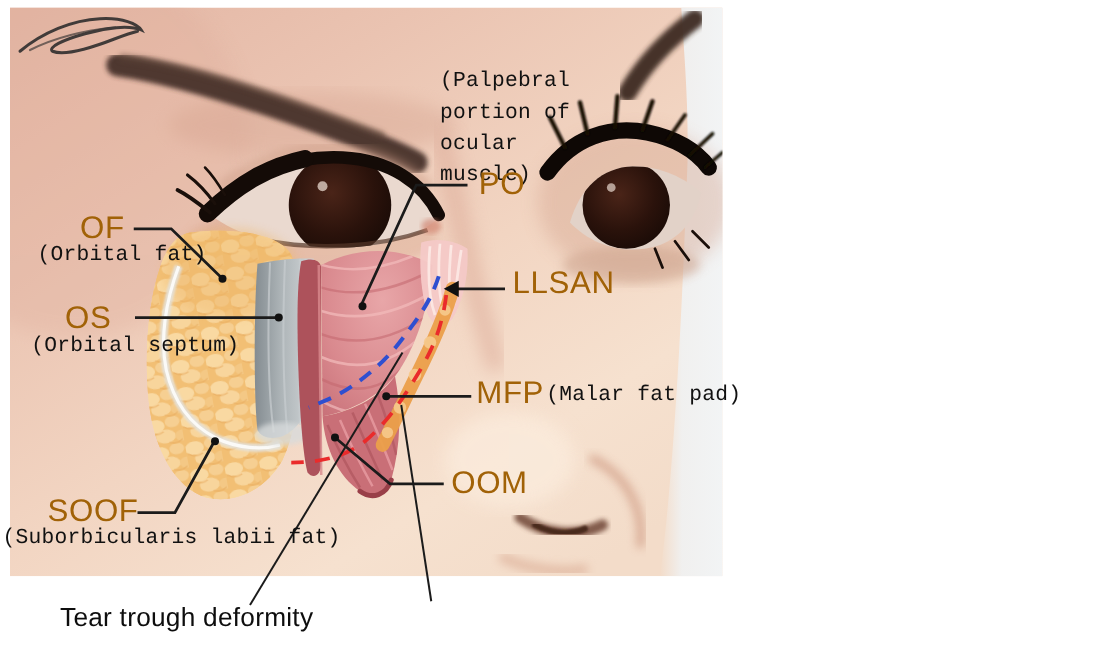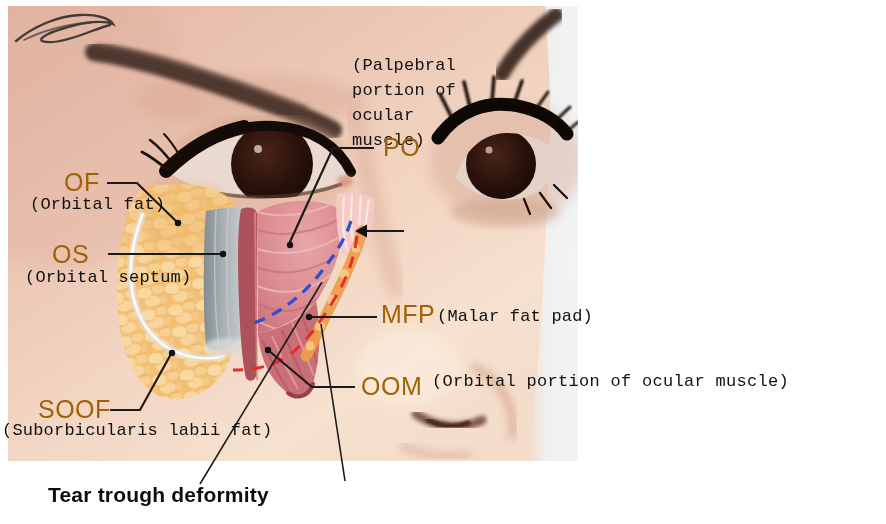--- a/index.html
+++ b/index.html
@@ -3,21 +3,21 @@
 <meta charset="utf-8">
 <style>
   html,body{margin:0;padding:0;background:#ffffff;}
   #stage{position:relative;width:886px;height:524px;background:#ffffff;overflow:hidden;
          font-family:"Liberation Sans", sans-serif;}
   #artwork{position:absolute;left:0;top:0;z-index:1;}
   .lbl{position:absolute;z-index:2;white-space:nowrap;}
   .abbr{font-size:25px;letter-spacing:0.5px;color:#a16207;}
   .desc{font-size:17px;color:#111111;letter-spacing:0.2px;font-family:Liberation Mono, monospace;}
   .desc-block{white-space:normal;width:142px;line-height:25px;}
-  .boldlbl{font-size:21px;font-weight:700;color:#0d0d0d;letter-spacing:0.2px;}
+  .boldlbl{font-size:21px;font-weight:400;color:#0d0d0d;letter-spacing:0.2px;}
 </style>
 </head>
 <body>
 
 <div id="stage">
 
 <svg id="artwork" width="886" height="524" viewBox="0 0 886 524">
   <defs>
     <clipPath id="photoClip">
           <rect x="8" y="6" width="570" height="455"></rect>
@@ -272,22 +272,22 @@
 
 <div class="lbl abbr" style="left:52px;top:240px">OS</div>
 <div class="lbl abbr" style="left:38px;top:395px">SOOF</div>
 
 <div class="lbl desc" style="left:25px;top:268px">(Orbital septum)</div>
 <div class="lbl desc" style="left:2px;top:421px">(Suborbicularis labii fat)</div>
 
 <div class="lbl desc desc-block" style="left:352px;top:53px">(Palpebral portion of ocular muscle)</div>
 <div class="lbl abbr" style="left:383px;top:133px">PO</div>
 
+<div class="lbl abbr" style="left:410px;top:212px">LLSAN</div>
 
 <div class="lbl abbr" style="left:381px;top:300px">MFP</div>
 <div class="lbl desc" style="left:437px;top:307px">(Malar fat pad)</div>
 
 <div class="lbl abbr" style="left:361px;top:372px">OOM</div>
-<div class="lbl desc" style="left:432px;top:372px;letter-spacing:0.3px">(Orbital portion of ocular muscle)</div>
 
 <div class="lbl boldlbl" style="left:48px;top:483px">Tear trough deformity</div>
 
 </div>
 
 </body></html>

